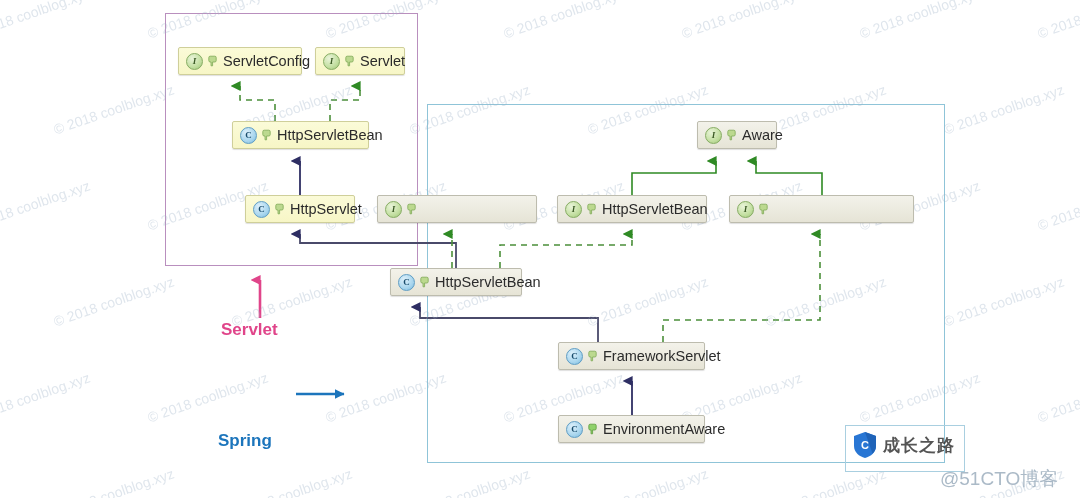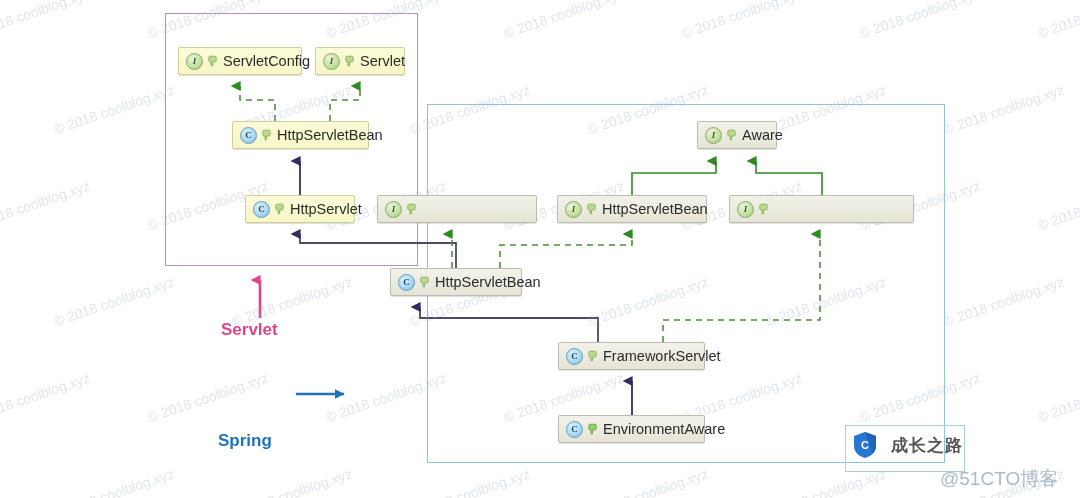--- a/index.html
+++ b/index.html
@@ -135,21 +135,21 @@
     left: 852px; top: 431px;
     display: flex;
     align-items: center;
     z-index: 7;
   }
   #logo-shield {
     width: 26px; height: 28px;
     flex: 0 0 auto;
   }
   #logo-text {
-    margin-left: 13px;
+    margin-left: 5px;
     font-size: 17px;
     font-weight: bold;
     color: #2f2f2f;
     opacity: 0.82;
     letter-spacing: 1px;
   }
   #cto-text {
     position: absolute;
     left: 940px; top: 466px;
     font-size: 19px;

